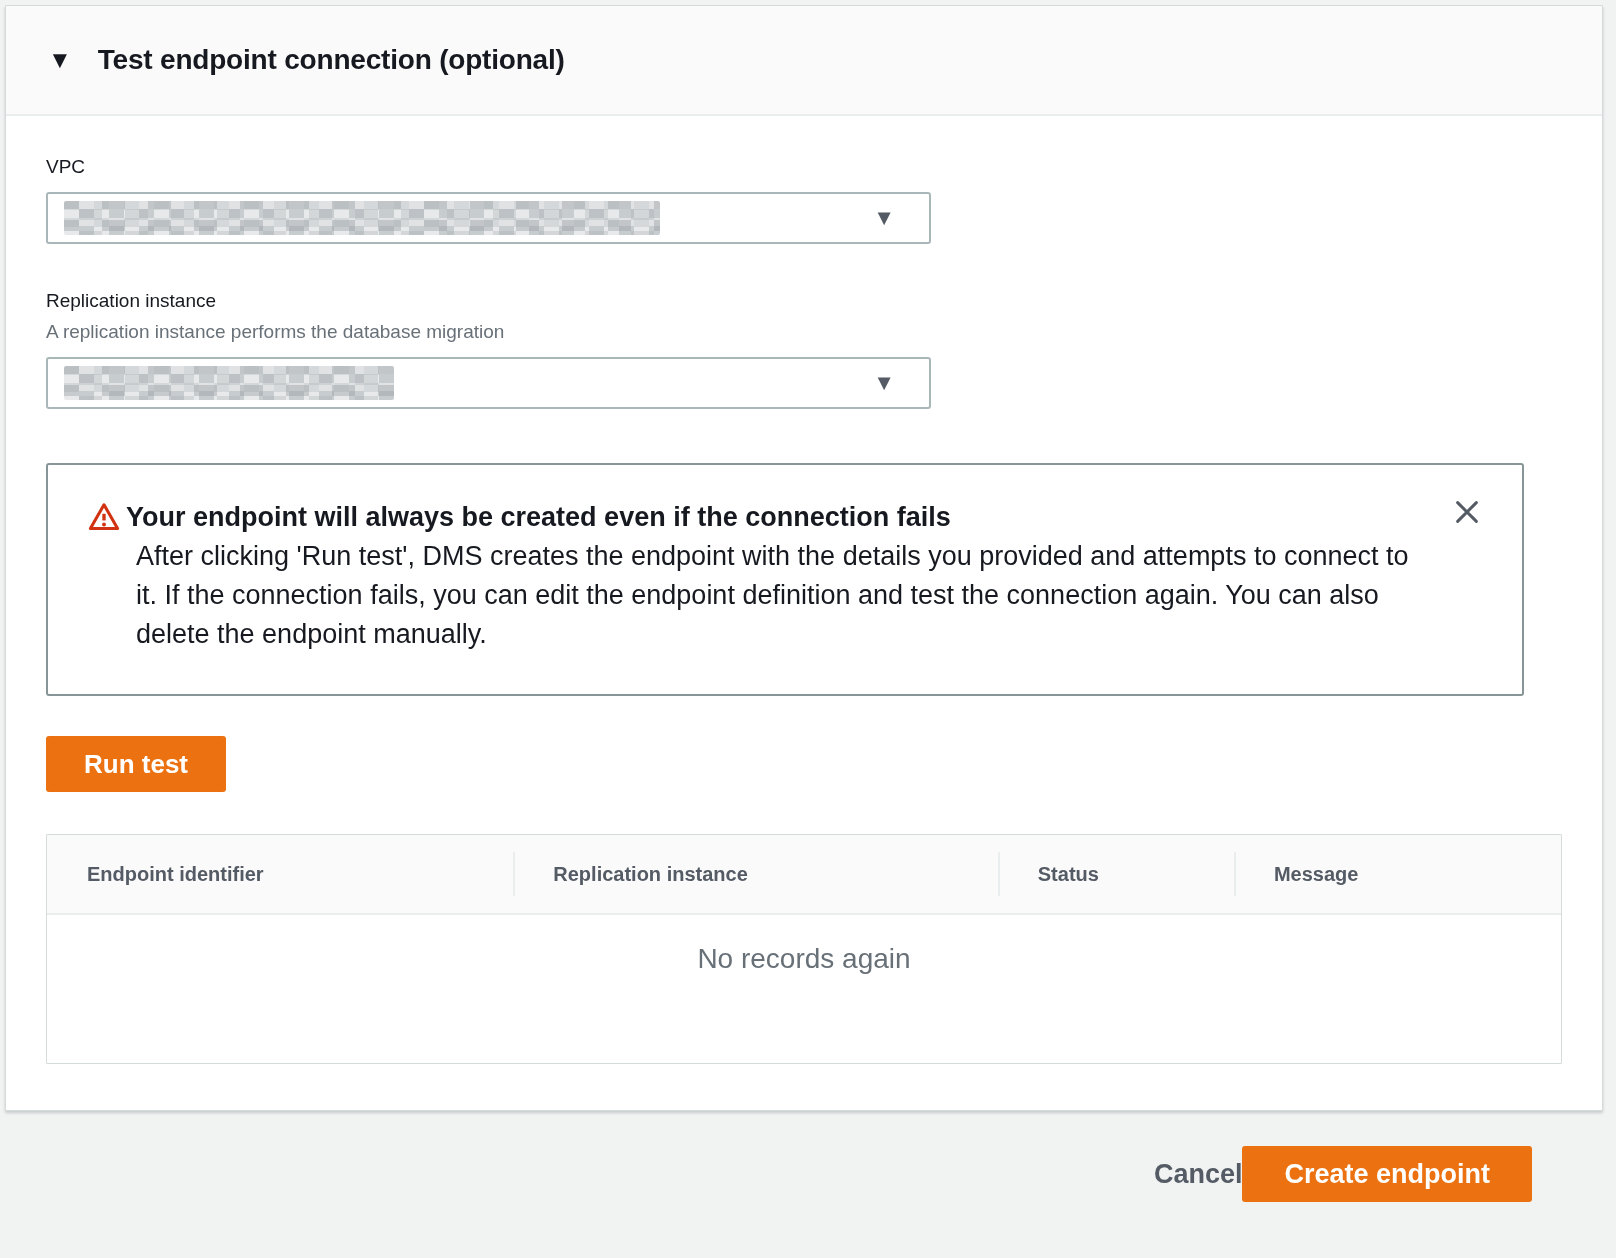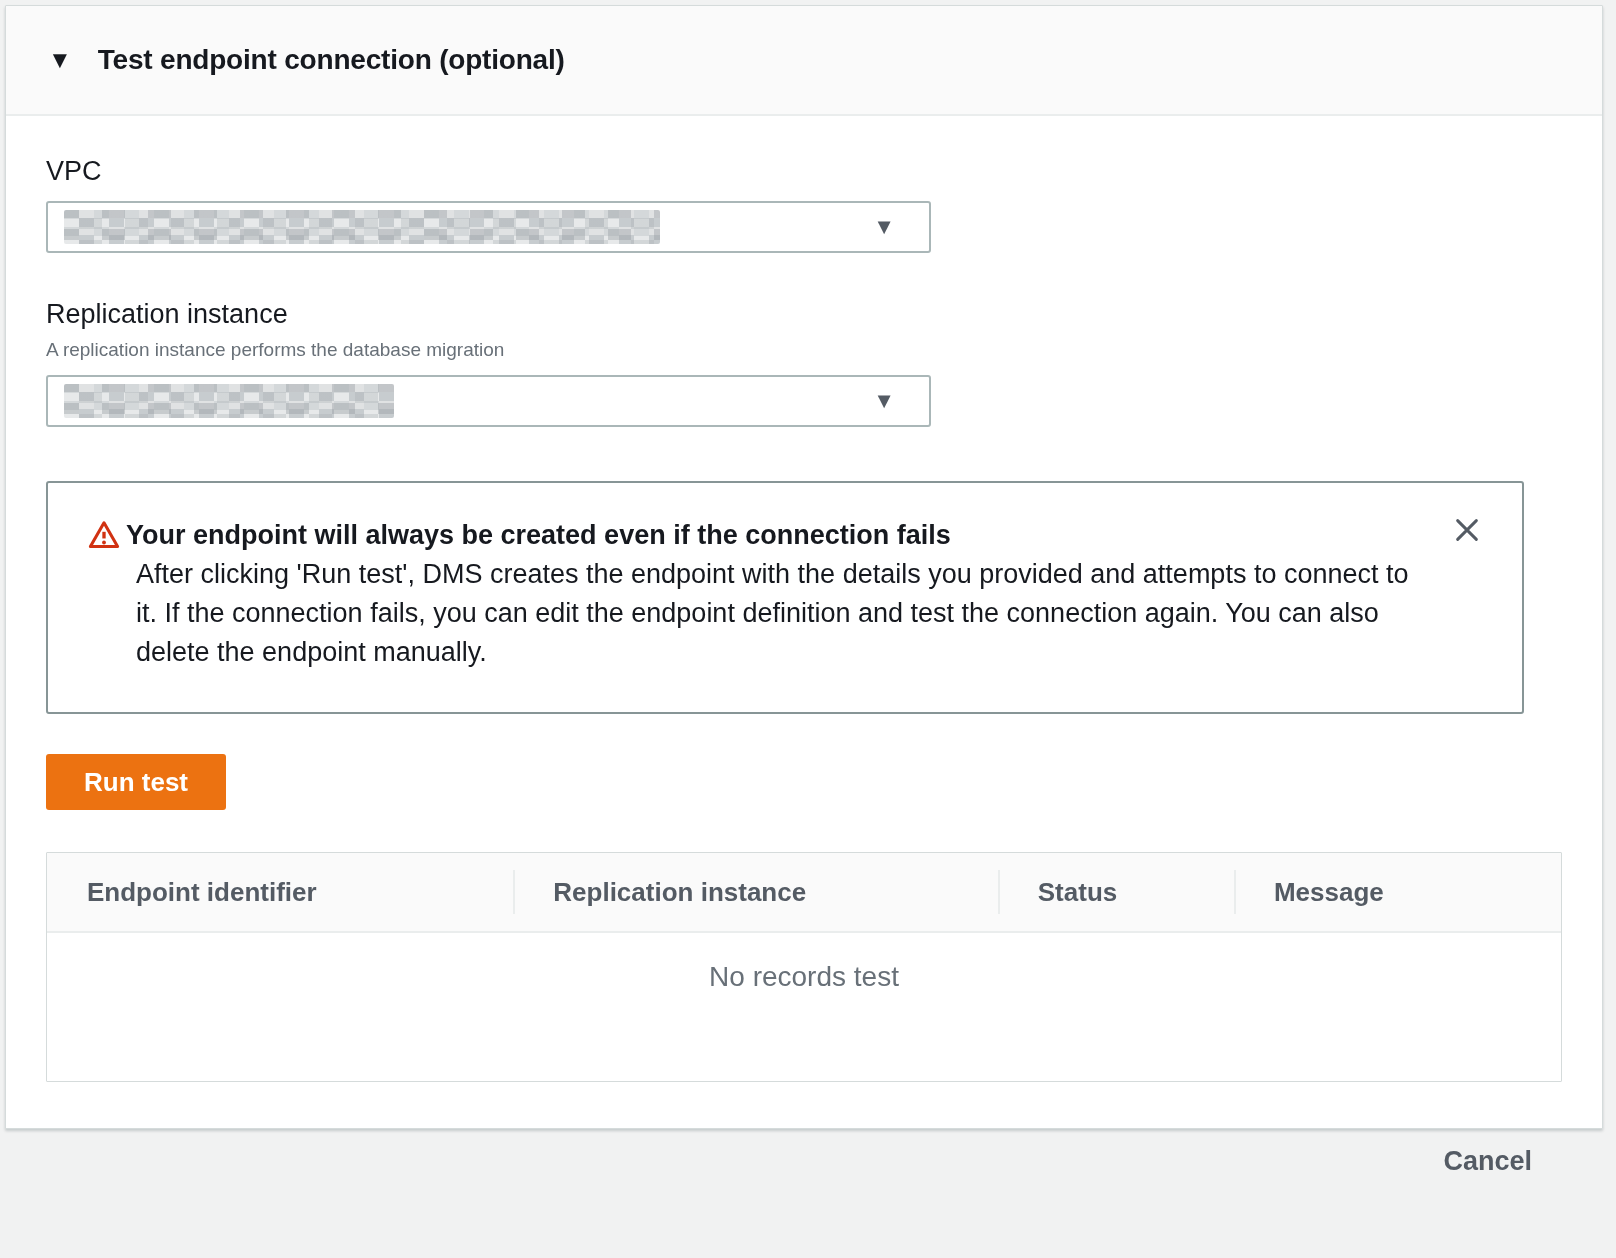--- a/index.html
+++ b/index.html
@@ -16,21 +16,21 @@
   }
   .card-header{
     display:flex;align-items:center;gap:26px;height:108px;
     background:#fafafa;border-bottom:2px solid #eaeded;
     padding:0 42px;cursor:pointer;
   }
   .caret-collapse{font-size:24px;color:#16191f;line-height:1;}
   .card-title{font-size:28px;font-weight:bold;letter-spacing:-0.2px;}
   .card-body{padding:40px 40px 46px 40px;}
 
-  .field-label{font-size:27px;color:#16191f;}
+  .field-label{font-size:19px;color:#16191f;}
   .field-desc{font-size:19px;color:#687078;margin-top:9px;}
   .select-box{
     position:relative;width:885px;height:52px;box-sizing:border-box;
     border:2px solid #aab7b8;border-radius:3px;background:#fff;
     margin-top:14px;display:flex;align-items:center;
     padding:0 80px 0 16px;cursor:pointer;
   }
   .select-caret{
     position:absolute;right:34px;top:50%;transform:translateY(-52%);
     font-size:22px;color:#545b64;line-height:1;
@@ -63,21 +63,21 @@
     margin-top:40px;display:inline-flex;align-items:center;height:56px;
     padding:12px 38px;background:#ec7211;border:none;border-radius:3px;
     color:#ffffff;font-weight:bold;font-size:26px;cursor:pointer;
     font-family:"Liberation Sans",sans-serif;
   }
 
   .results{margin-top:42px;border:1px solid #d5dbdb;border-radius:1px;background:#fff;}
   .results-header{display:flex;height:78px;background:#fafafa;border-bottom:2px solid #eaeded;}
   .col{
     display:flex;align-items:center;padding-left:40px;box-sizing:border-box;
-    font-weight:bold;font-size:26px;color:#545b64;position:relative;
+    font-weight:bold;font-size:20px;color:#545b64;position:relative;
   }
   .col + .col::before{
     content:"";position:absolute;left:0;top:17px;height:44px;width:2px;background:#eaeded;
   }
   .col-1{width:30.8%;}
   .col-2{width:32.0%;}
   .col-3{width:15.6%;}
   .col-4{width:21.6%;}
   .results-empty{
     height:148px;box-sizing:border-box;display:flex;justify-content:center;
@@ -152,21 +152,22 @@
 
     <button class="btn-run">Run test</button>
 
     <div class="results">
       <div class="results-header">
         <div class="col col-1">Endpoint identifier</div>
         <div class="col col-2">Replication instance</div>
         <div class="col col-3">Status</div>
         <div class="col col-4">Message</div>
       </div>
-      <div class="results-empty">No records test</div>
+      <div class="results-empty">No records again</div>
     </div>
 
   </div>
 </div>
 
 <div class="footer-bar">
   <button class="btn-cancel">Cancel</button>
+  <button class="btn-create">Create endpoint</button>
 </div>
 
 </body></html>

